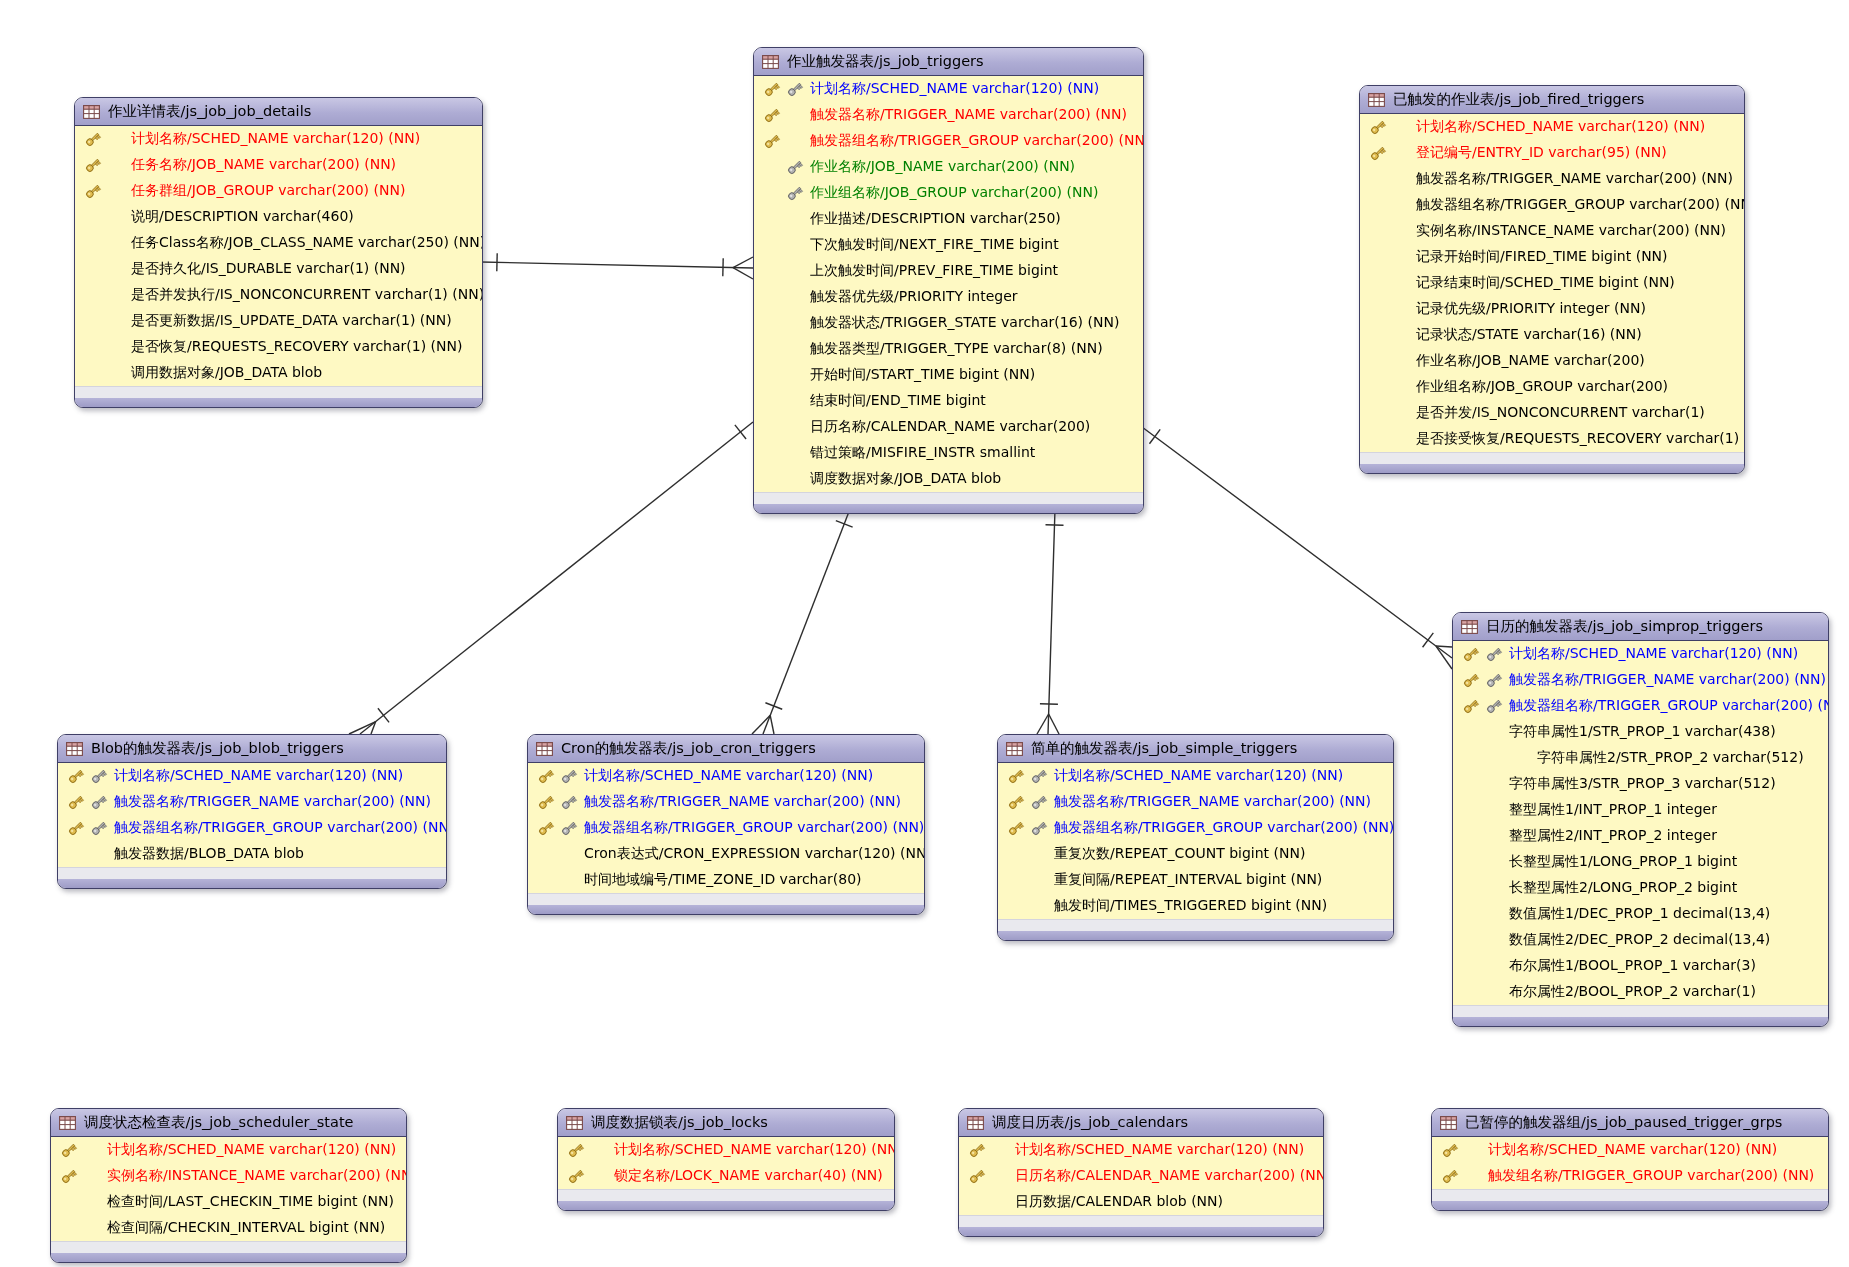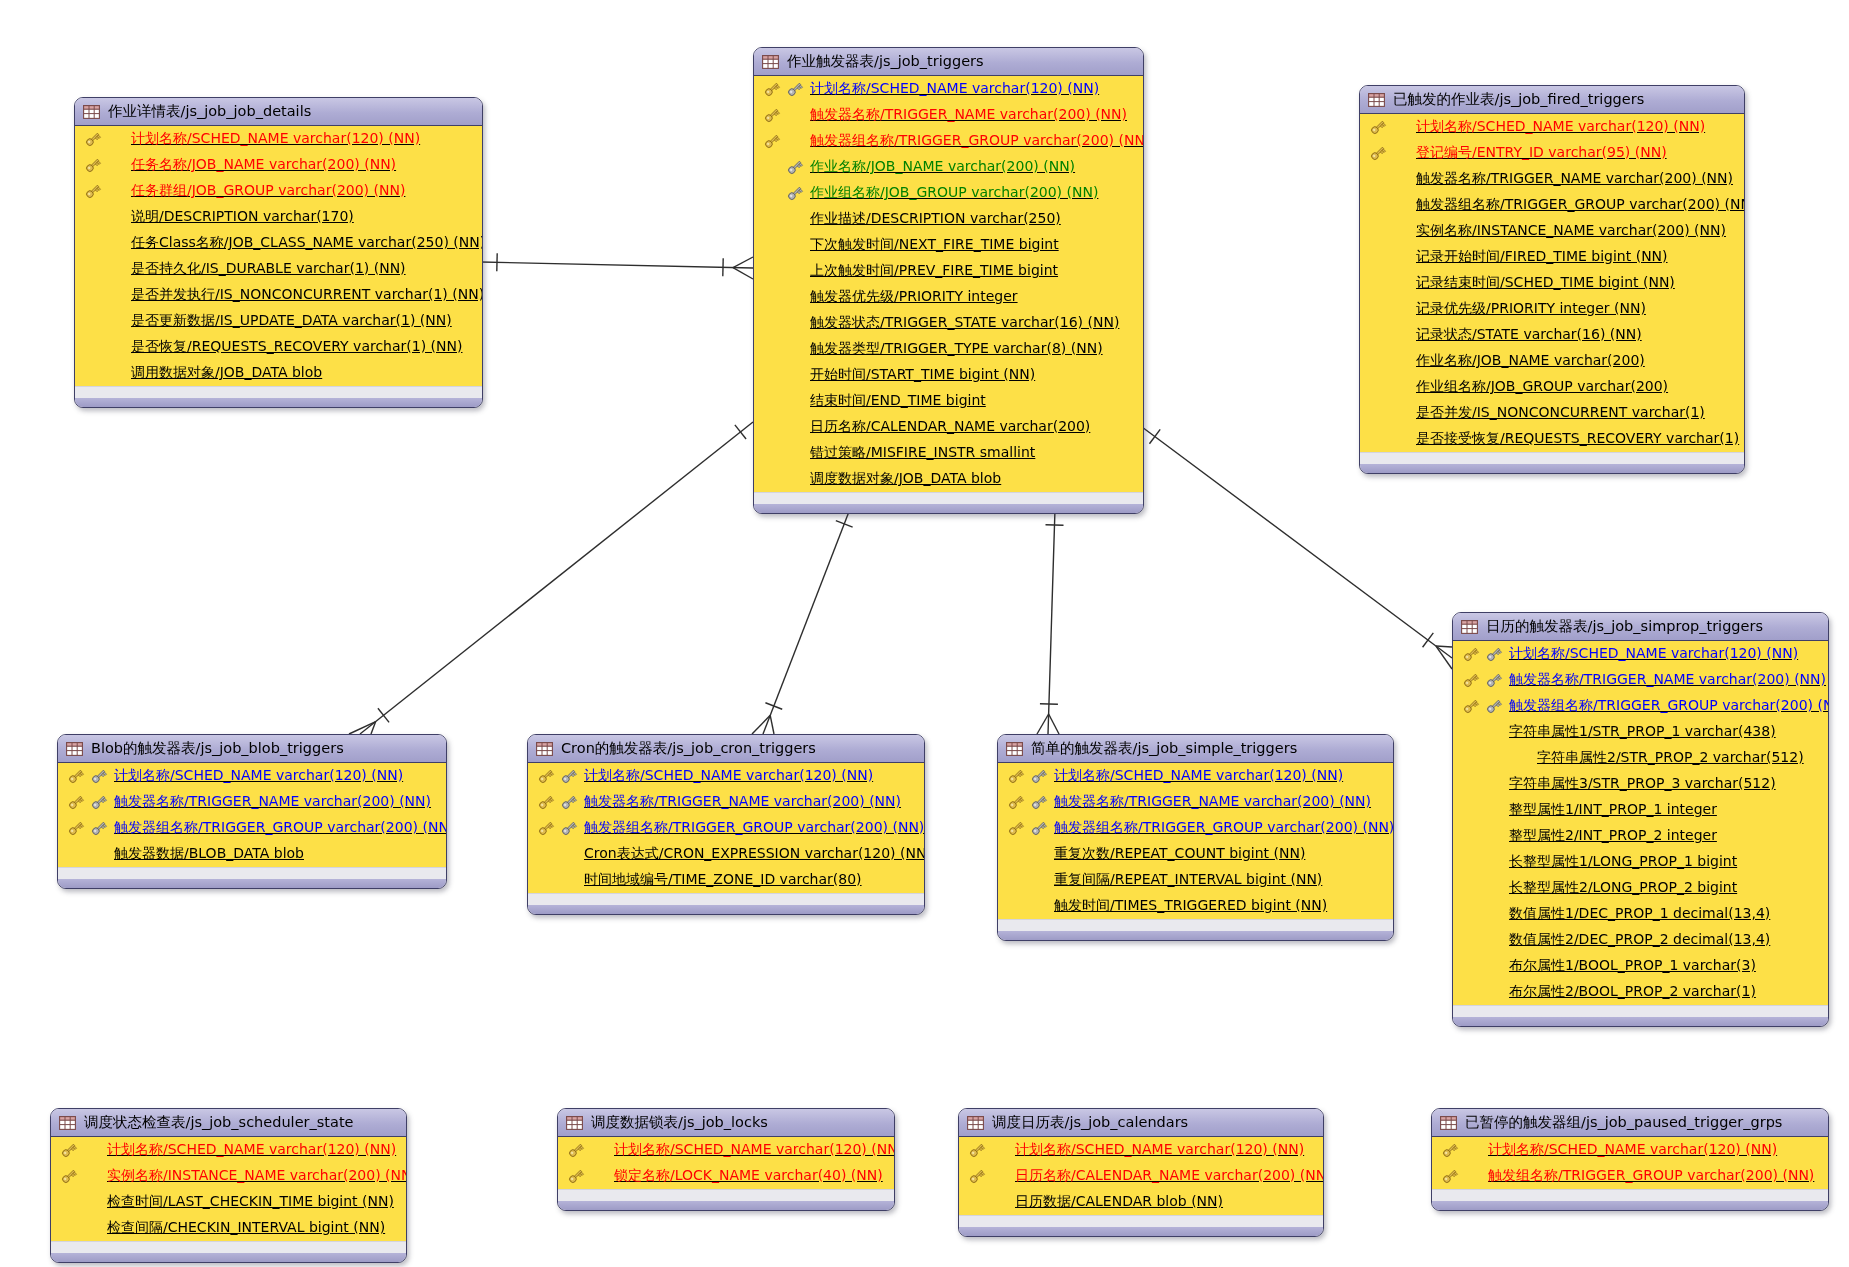--- a/index.html
+++ b/index.html
@@ -4,21 +4,21 @@
 <style>
   html,body{margin:0;padding:0;background:#ffffff;}
   body{font-family:"DejaVu Sans","Liberation Sans",sans-serif;}
   #canvas{position:relative;width:1849px;height:1267px;background:#ffffff;overflow:hidden;}
   #rel-svg{position:absolute;left:0;top:0;z-index:1;}
   .db-table{position:absolute;z-index:2;border:1.6px solid #3f3f66;border-radius:9px;
     background:#ffffff;box-shadow:2px 3px 5px rgba(60,60,80,0.35);overflow:hidden;}
   .t-header{display:flex;align-items:center;gap:8px;height:27px;padding-left:8px;
     background:linear-gradient(180deg,#c9c7e4 0%,#aeacd4 55%,#a19fca 100%);
     border-bottom:1.4px solid #3f3f66;font-size:14.5px;color:#000;white-space:nowrap;}
-  .t-rows{background:#fde047;text-decoration:underline;}
+  .t-rows{background:#fef9c3;}
   .t-row{display:flex;align-items:center;height:26px;padding-left:6px;}
   .k-slot{width:23px;display:flex;align-items:center;justify-content:center;flex:0 0 23px;}
   .t-text{white-space:nowrap;font-size:14px;padding-left:4px;}
   .t-strip{height:11px;background:#e9e9ee;border-top:1px solid #d4d4de;}
   .t-bar{height:9px;background:linear-gradient(180deg,#b5b3d8,#9d9bc6);}
 </style>
 </head>
 <body>
 
 <div id="canvas">
@@ -112,21 +112,21 @@
                 <circle cx="4.2" cy="8.4" r="1.2" fill="#f4e3a1"></circle>
               </g>
             </svg>
           </span>
           <span class="k-slot"></span>
           <span class="t-text" style="color: rgb(255, 0, 0);">任务群组/JOB_GROUP varchar(200) (NN)</span>
         </div>
         <div class="t-row">
           <span class="k-slot"></span>
           <span class="k-slot"></span>
-          <span class="t-text" style="color: rgb(0, 0, 0);">说明/DESCRIPTION varchar(170)</span>
+          <span class="t-text" style="color: rgb(0, 0, 0);">说明/DESCRIPTION varchar(460)</span>
         </div>
         <div class="t-row">
           <span class="k-slot"></span>
           <span class="k-slot"></span>
           <span class="t-text" style="color: rgb(0, 0, 0);">任务Class名称/JOB_CLASS_NAME varchar(250) (NN)</span>
         </div>
         <div class="t-row">
           <span class="k-slot"></span>
           <span class="k-slot"></span>
           <span class="t-text" style="color: rgb(0, 0, 0);">是否持久化/IS_DURABLE varchar(1) (NN)</span>

